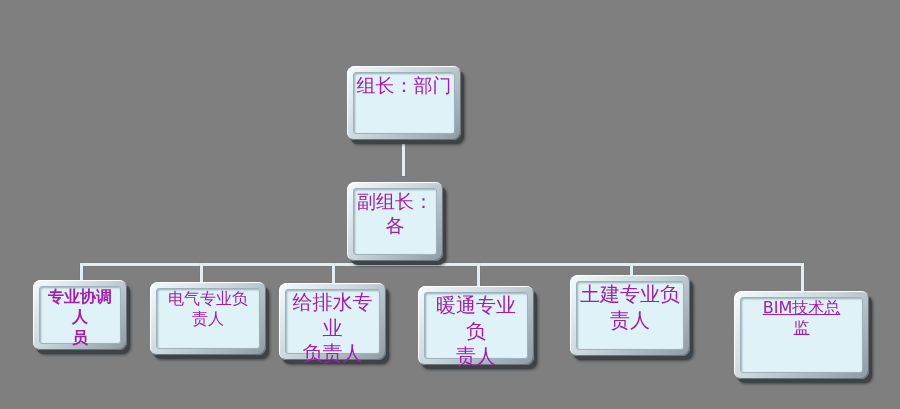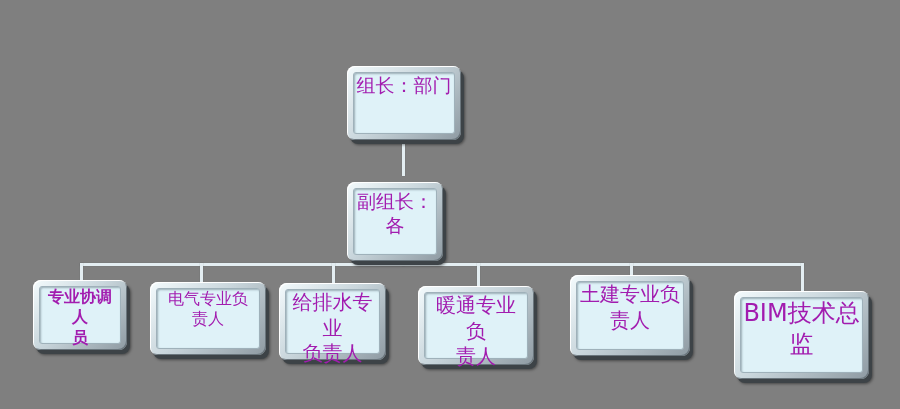--- a/index.html
+++ b/index.html
@@ -51,21 +51,21 @@
       line-height: 1.28;
       padding: 0 2px;
     }
     .box-label {
       display: block;
       word-break: break-all;
     }
     .lg { font-size: 19px; }
     .md { font-size: 20px; }
     .sm { font-size: 16px; }
-    .bim { font-size: 24px; }
+    .bim { font-size: 16px; text-decoration: underline; }
   </style>
 </head>
 <body>
 
 <div class="canvas">
 
   <div class="line" style="left:402px; top:140px; width:3px; height:36px;"></div>
   <div class="line" style="left:402px; top:254px; width:3px; height:12px;"></div>
   <div class="line" style="left:80px; top:263px; width:724px; height:3px;"></div>
   <div class="line" style="left:80px; top:263px; width:3px; height:18px;"></div>

